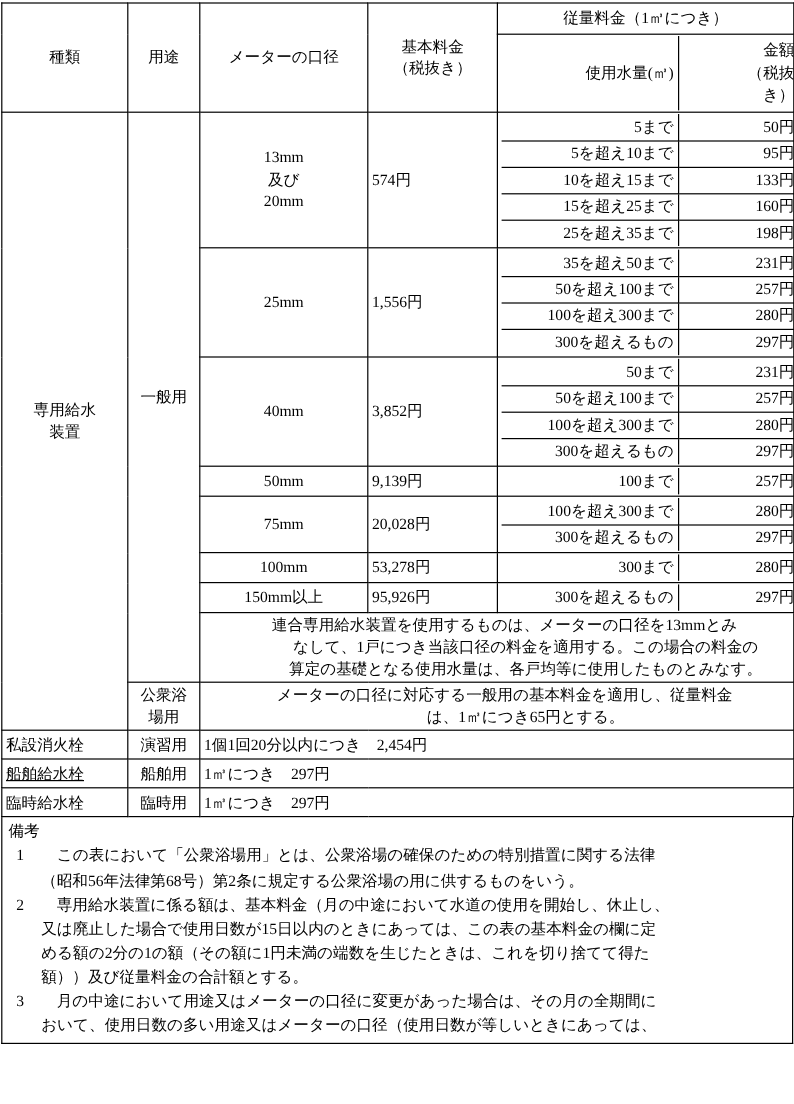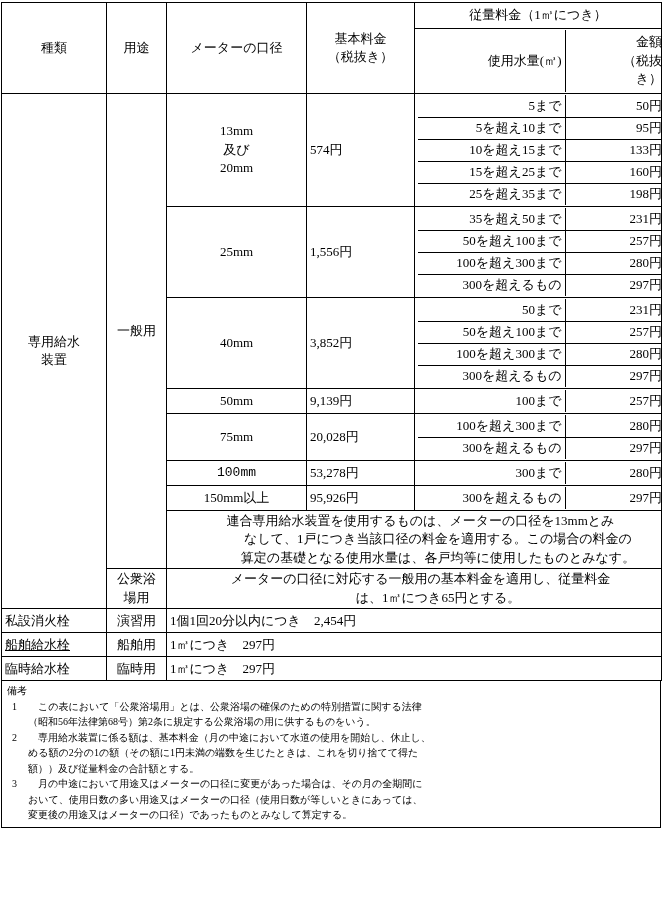--- a/index.html
+++ b/index.html
@@ -79,21 +79,21 @@
   .note-cell p.cont { text-indent: 0; margin-left: 48px; }
 
   .bikou {
     margin: 0 0 0 1px;
     width: 660px;
     border: 1px solid #000000;
     border-top: 0;
     box-sizing: border-box;
     padding: 2px 5px 4px 5px;
     line-height: 1.55;
-    font-size: 10px;
+    font-size: 13px;
   }
   .bikou .bikou-title { margin: 0 0 0 0; }
   .bikou ol { list-style: none; margin: 0; padding: 0; }
   .bikou li {
     margin: 0;
     padding-left: 2.1em;
     position: relative;
   }
   .bikou li .num {
     position: absolute;
@@ -292,21 +292,21 @@
           <tr>
             <td class="usecol">300を超えるもの</td>
             <td class="amtcol">297円</td>
           </tr>
         </tbody>
             </table>
       </td>
     </tr>
 
     <tr>
-      <td class="c-ctr v-mid" style="height:22px;font-family:Liberation Mono, monospace;">100mm</td>
+      <td class="c-ctr v-mid" style="height:22px;">100mm</td>
       <td class="c-right v-mid">53,278円</td>
       <td class="nopad v-top">
         <table class="inner">
           <colgroup>
                 <col style="width:147px">
                 <col style="width:100px">
               </colgroup>
           <tbody>
                 <tr>
             <td class="usecol">300まで</td>
@@ -379,25 +379,25 @@
     <div class="bikou-title">備考</div>
     <ol>
       <li>
         <span class="num">1</span>
         <p class="first">　この表において「公衆浴場用」とは、公衆浴場の確保のための特別措置に関する法律</p>
         <p>（昭和56年法律第68号）第2条に規定する公衆浴場の用に供するものをいう。</p>
       </li>
       <li>
         <span class="num">2</span>
         <p class="first">　専用給水装置に係る額は、基本料金（月の中途において水道の使用を開始し、休止し、</p>
+        <p>又は廃止した場合で使用日数が15日以内のときにあっては、この表の基本料金の欄に定</p>
         <p>める額の2分の1の額（その額に1円未満の端数を生じたときは、これを切り捨てて得た</p>
         <p>額））及び従量料金の合計額とする。</p>
       </li>
       <li>
         <span class="num">3</span>
         <p class="first">　月の中途において用途又はメーターの口径に変更があった場合は、その月の全期間に</p>
         <p>おいて、使用日数の多い用途又はメーターの口径（使用日数が等しいときにあっては、</p>
-        <p>変更後の用途又はメーターの口径）であったものとみなして算定する。</p>
       </li>
     </ol>
   </div>
 
 </div>
 
 </body></html>

